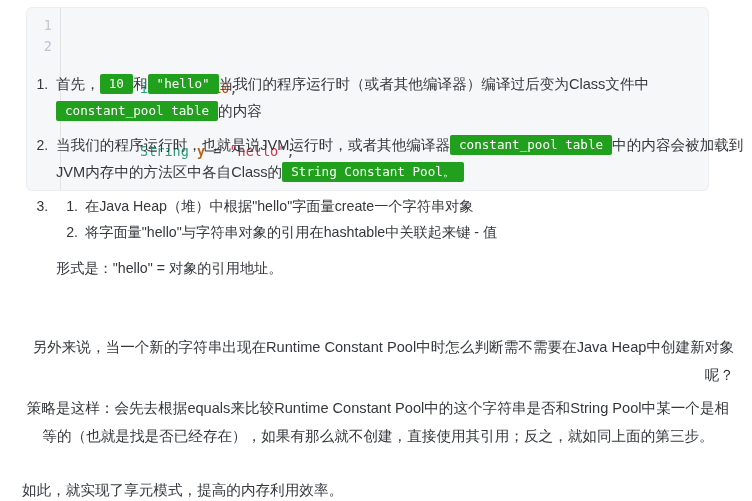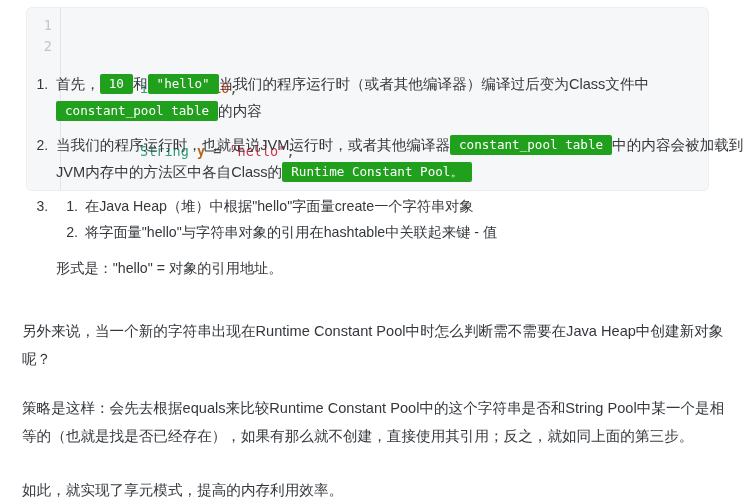--- a/index.html
+++ b/index.html
@@ -116,22 +116,22 @@
   
   .para {
     position: absolute;
     left: 22px;
     width: 712px;
     margin: 0;
     font-size: 14.6px;
     line-height: 28px;
     color: #34383d;
   }
-  .para.p1 { top: 317px; }
-  .para.p2 { top: 394px; }
+  .para.p1 { top: 333px; text-align: right; }
+  .para.p2 { top: 394px; text-align: center; }
   .para.p3 { top: 476px; }
 </style>
 </head>
 <body>
 
 <div class="page">
 
   <div class="code-block">
     <div class="gutter">
       <span class="ln n1">1</span>
@@ -144,21 +144,21 @@
       <div class="line">
         <span class="tok-type">String</span><span> </span><span class="tok-var2">y</span><span class="tok-op"> = </span><span class="tok-str">"hello"</span><span class="tok-punct">;</span>
       </div>
     </div>
   </div>
 
   <ol class="main-list">
 
     <li><span>首先，</span><span class="badge">10</span><span>和</span><span class="badge">"hello"</span><span>当我们的程序运行时（或者其他编译器）编译过后变为Class文件中</span><span class="badge">constant_pool table</span><span>的内容</span></li>
 
-    <li><span>当我们的程序运行时，也就是说JVM运行时，或者其他编译器</span><span class="badge">constant_pool table</span><span>中的内容会被加载到JVM内存中的方法区中各自Class的</span><span class="badge">Runtime Constant Pool。</span></li>
+    <li><span>当我们的程序运行时，也就是说JVM运行时，或者其他编译器</span><span class="badge">constant_pool table</span><span>中的内容会被加载到JVM内存中的方法区中各自Class的</span><span class="badge">String Constant Pool。</span></li>
 
     <li>
       <ol class="sub-list">
         <li>在Java Heap（堆）中根据"hello"字面量create一个字符串对象</li>
         <li>将字面量"hello"与字符串对象的引用在hashtable中关联起来键 - 值</li>
       </ol>
       <p class="form-line">形式是："hello" = 对象的引用地址。</p>
     </li>
 
   </ol>

